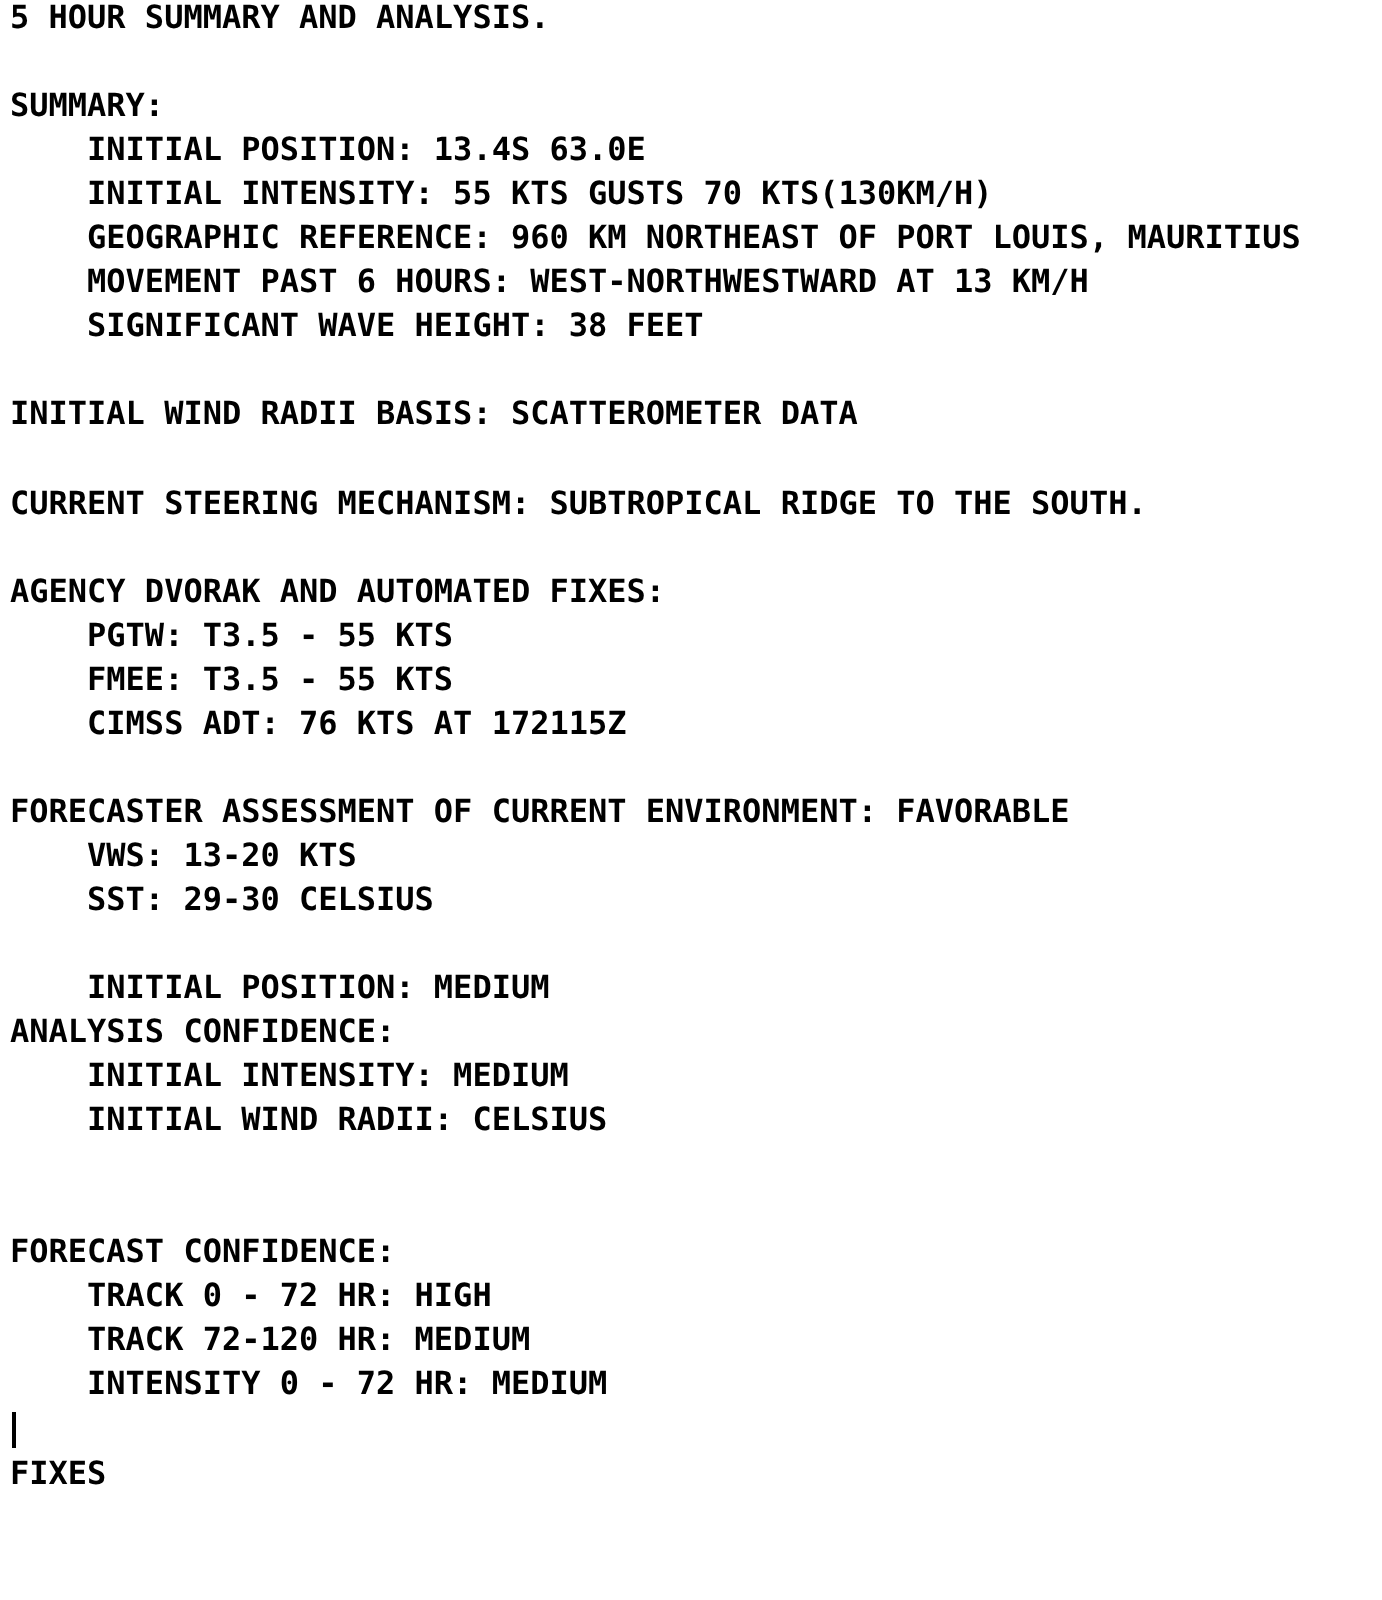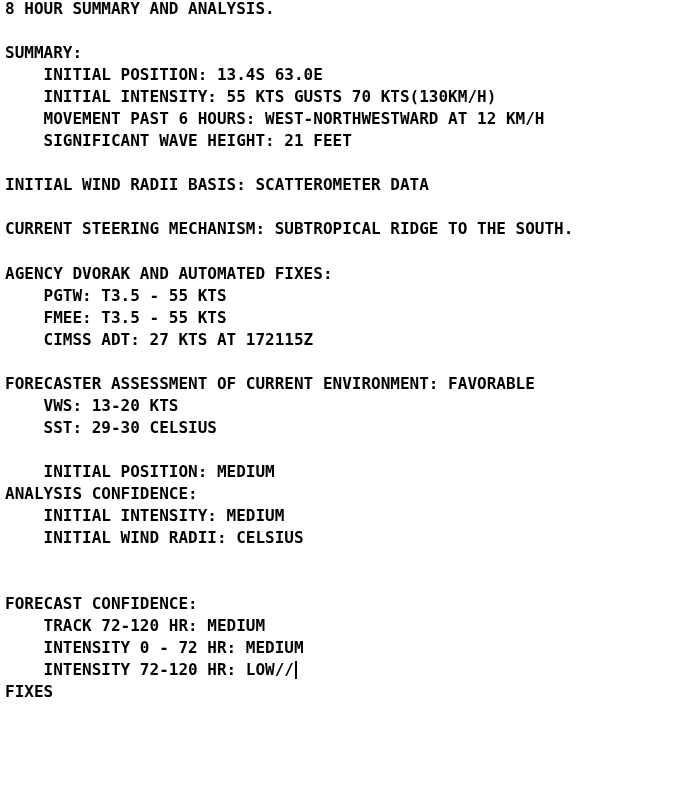--- a/index.html
+++ b/index.html
@@ -38,45 +38,47 @@
     height: 18px;
     background: #000000;
     vertical-align: -4px;
     margin-left: 1px;
   }
 </style>
 </head>
 <body>
 
 <div class="doc" id="doc">
-    <div class="line"><span class="line-text">8 HOUR SUMMARY AND ANALYSIS.</span></div>
+    <div class="line"><span class="line-text">5 HOUR SUMMARY AND ANALYSIS.</span></div>
     <div class="line"><span class="line-text"></span></div>
     <div class="line"><span class="line-text">SUMMARY:</span></div>
     <div class="line"><span class="line-text">    INITIAL POSITION: 13.4S 63.0E</span></div>
     <div class="line"><span class="line-text">    INITIAL INTENSITY: 55 KTS GUSTS 70 KTS(130KM/H)</span></div>
-    <div class="line"><span class="line-text">    MOVEMENT PAST 6 HOURS: WEST-NORTHWESTWARD AT 12 KM/H</span></div>
-    <div class="line"><span class="line-text">    SIGNIFICANT WAVE HEIGHT: 21 FEET</span></div>
+    <div class="line"><span class="line-text">    GEOGRAPHIC REFERENCE: 960 KM NORTHEAST OF PORT LOUIS, MAURITIUS</span></div>
+    <div class="line"><span class="line-text">    MOVEMENT PAST 6 HOURS: WEST-NORTHWESTWARD AT 13 KM/H</span></div>
+    <div class="line"><span class="line-text">    SIGNIFICANT WAVE HEIGHT: 38 FEET</span></div>
     <div class="line"><span class="line-text"></span></div>
     <div class="line"><span class="line-text">INITIAL WIND RADII BASIS: SCATTEROMETER DATA</span></div>
     <div class="line"><span class="line-text"></span></div>
     <div class="line"><span class="line-text">CURRENT STEERING MECHANISM: SUBTROPICAL RIDGE TO THE SOUTH.</span></div>
     <div class="line"><span class="line-text"></span></div>
     <div class="line"><span class="line-text">AGENCY DVORAK AND AUTOMATED FIXES:</span></div>
     <div class="line"><span class="line-text">    PGTW: T3.5 - 55 KTS</span></div>
     <div class="line"><span class="line-text">    FMEE: T3.5 - 55 KTS</span></div>
-    <div class="line"><span class="line-text">    CIMSS ADT: 27 KTS AT 172115Z</span></div>
+    <div class="line"><span class="line-text">    CIMSS ADT: 76 KTS AT 172115Z</span></div>
     <div class="line"><span class="line-text"></span></div>
     <div class="line"><span class="line-text">FORECASTER ASSESSMENT OF CURRENT ENVIRONMENT: FAVORABLE</span></div>
     <div class="line"><span class="line-text">    VWS: 13-20 KTS</span></div>
     <div class="line"><span class="line-text">    SST: 29-30 CELSIUS</span></div>
     <div class="line"><span class="line-text"></span></div>
     <div class="line"><span class="line-text">    INITIAL POSITION: MEDIUM</span></div>
     <div class="line"><span class="line-text">ANALYSIS CONFIDENCE:</span></div>
     <div class="line"><span class="line-text">    INITIAL INTENSITY: MEDIUM</span></div>
     <div class="line"><span class="line-text">    INITIAL WIND RADII: CELSIUS</span></div>
     <div class="line"><span class="line-text"></span></div>
     <div class="line"><span class="line-text"></span></div>
     <div class="line"><span class="line-text">FORECAST CONFIDENCE:</span></div>
+    <div class="line"><span class="line-text">    TRACK 0 - 72 HR: HIGH</span></div>
     <div class="line"><span class="line-text">    TRACK 72-120 HR: MEDIUM</span></div>
     <div class="line"><span class="line-text">    INTENSITY 0 - 72 HR: MEDIUM</span></div>
-    <div class="line"><span class="line-text">    INTENSITY 72-120 HR: LOW//</span><span class="caret" style="background: rgb(0, 0, 0);"></span></div>
+    <div class="line"><span class="caret" style="background: rgb(0, 0, 0);"></span></div>
     <div class="line"><span class="line-text">FIXES</span></div>
   </div>
 
 </body></html>

